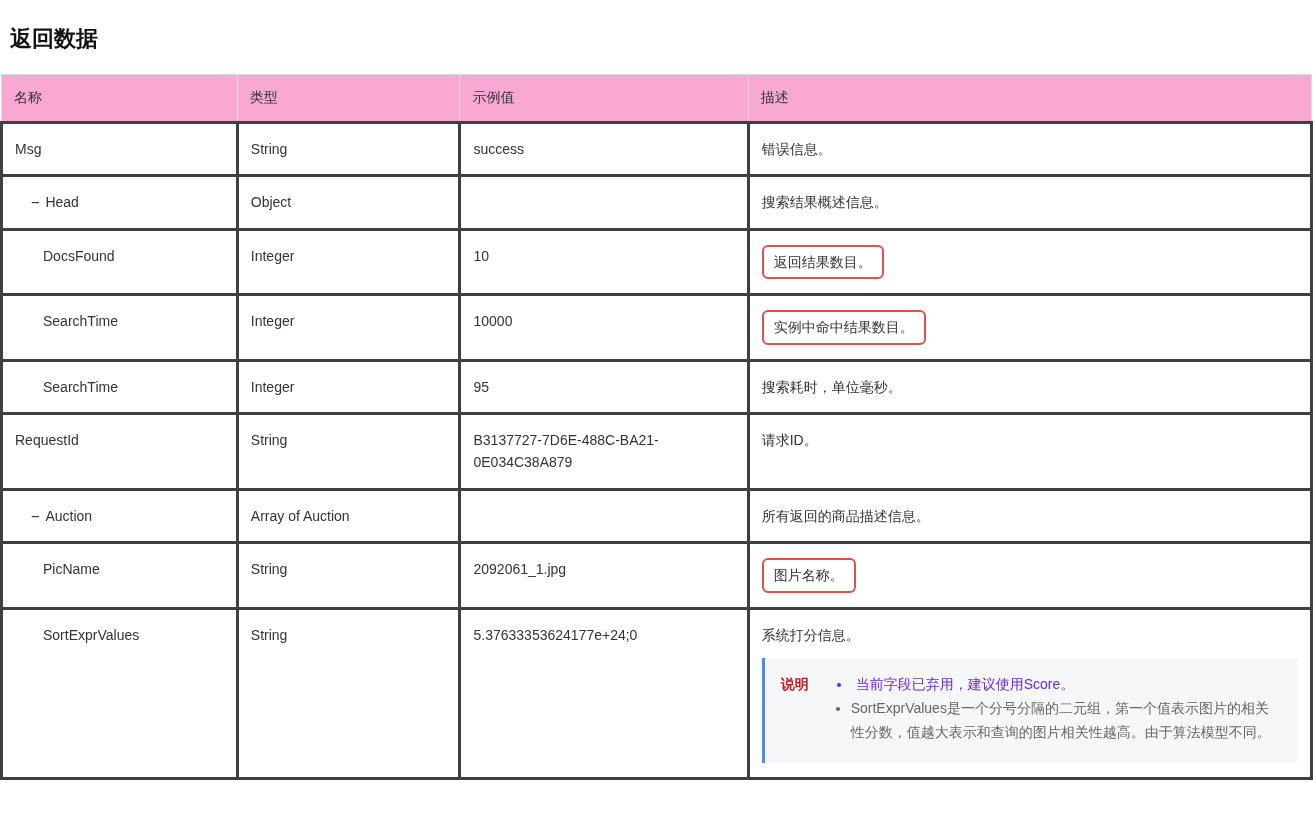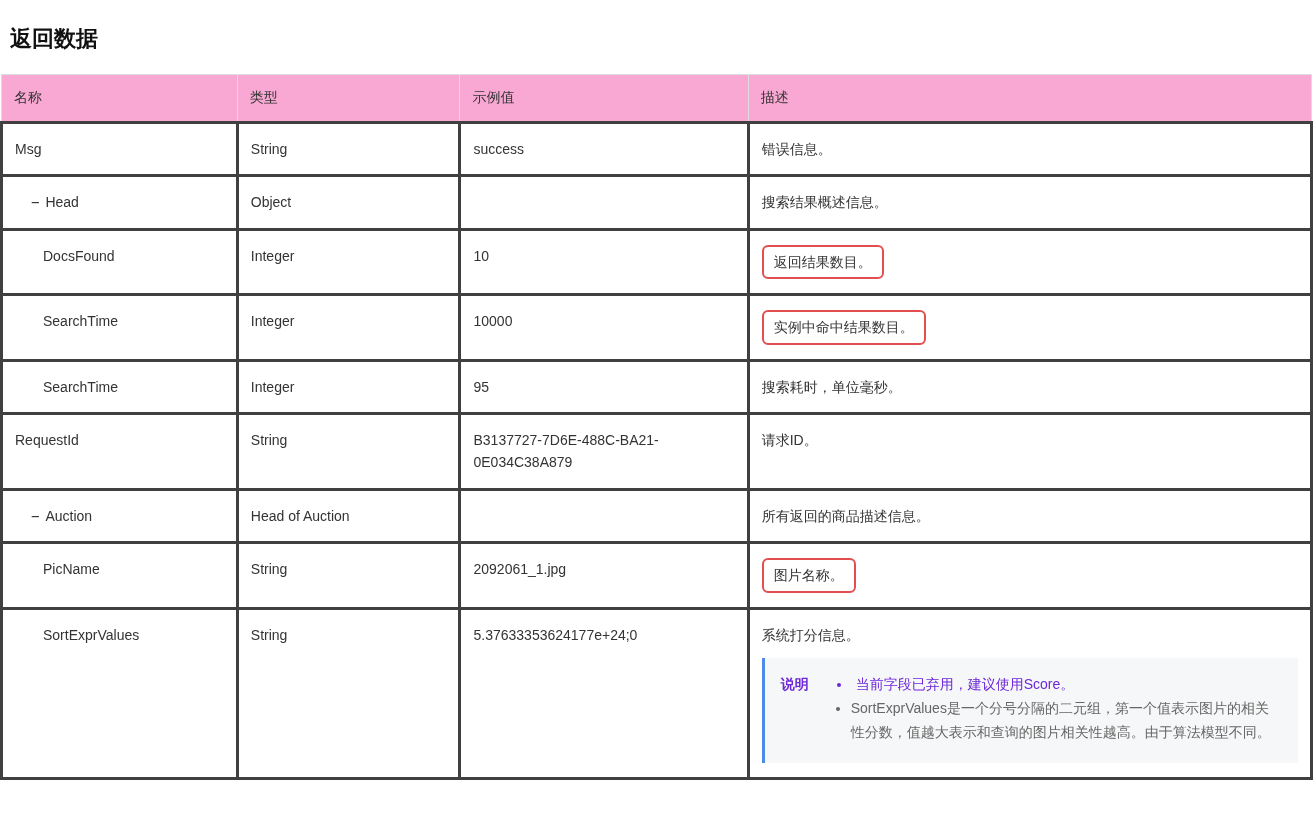--- a/index.html
+++ b/index.html
@@ -60,21 +60,21 @@
       border-left: 3px solid #4d8be8;
       background: #f6f7f8;
       margin: 12px 0 0 0;
       padding: 14px 16px 8px 16px;
       line-height: 1.8;
     }
     .note-label {
       font-weight: 600;
       display: inline-block;
       vertical-align: top;
-      color: #6d28d9;
+      color: #b91c1c;
     }
     .note-list {
       list-style: disc;
       margin-left: 70px;
       color: #666;
     }
     .note-list li {
       margin-bottom: 10px;
       line-height: 1.7;
     }
@@ -149,21 +149,21 @@
       <td>RequestId</td>
       <td>String</td>
       <td>B3137727-7D6E-488C-BA21-0E034C38A879</td>
       <td>请求ID。</td>
     </tr>
 
     <tr>
       <td class="indent-1">
         <span class="toggle-icon">−</span><span>Auction</span>
       </td>
-      <td>Head of Auction</td>
+      <td>Array of Auction</td>
       <td></td>
       <td>所有返回的商品描述信息。</td>
     </tr>
 
 
     <tr>
       <td class="indent-2">PicName</td>
       <td>String</td>
       <td>2092061_1.jpg</td>
       <td class="desc-cell-nopad">

